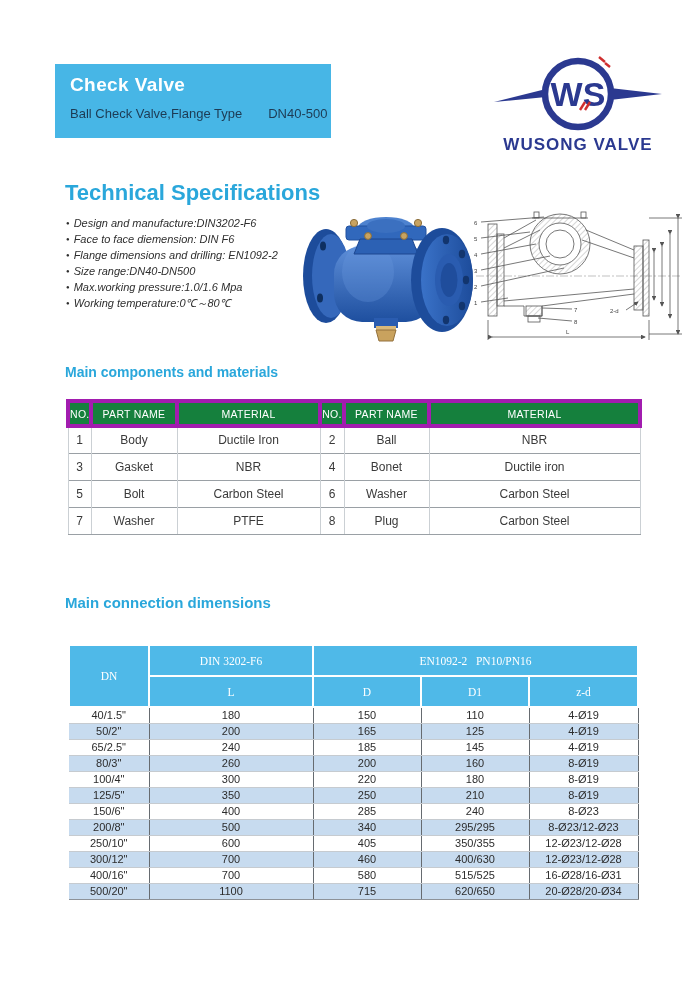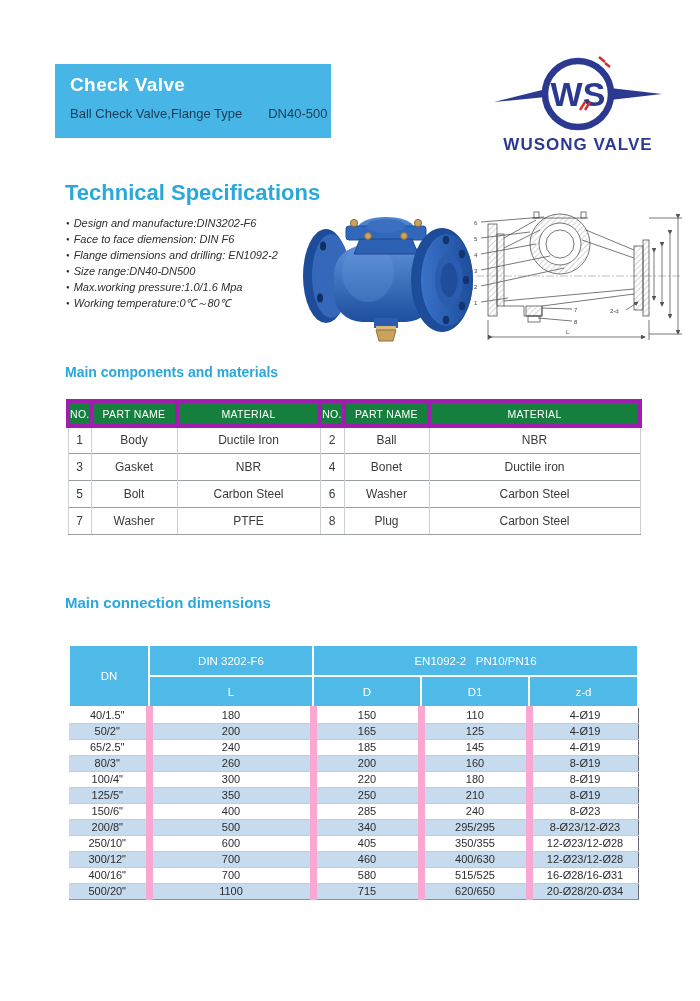--- a/index.html
+++ b/index.html
@@ -31,23 +31,23 @@
   .comp-table { left:66px; top:399px; width:572px; }
   .comp-table th { background:#15803d; color:#fff; font-size:10.5px; font-weight:400;
                    height:25px; border:4px solid #a21caf; text-align:center; letter-spacing:.3px; }
   .comp-table td { height:27px; font-size:12px; color:#3a3a3a; text-align:center;
                    border-top:1px solid #9aa0a5; border-left:1px solid #cbd0d4; border-right:1px solid #cbd0d4; }
   .comp-table tbody tr:last-child td { border-bottom:1px solid #9aa0a5; }
 
   
   .dim-table { left:68px; top:644px; width:569px; }
   .dim-table th { background:#4fb9e8; color:#fff; font-size:11.5px; font-weight:400;
-                  height:31px; border:2px solid #ffffff; text-align:center; white-space:pre; }
+                  height:31px; border:2px solid #ffffff; text-align:center; white-space:pre;font-family:Liberation Serif, serif; }
   .dim-table td { height:15px; font-size:11px; color:#2c2c2c; text-align:center;
-                  border-left:7px solid #f9a8d4; border-right:1px solid #666b70;
+                  border-left:1px solid #f9a8d4; border-right:1px solid #666b70;
                   border-bottom:1px solid #c6cbd0; line-height:15px; }
   .dim-table td:first-child { border-left:none; }
   .dim-table td:last-child  { border-right:1px solid #666b70;margin-top:18px; }
   .dim-table tr.stripe td { background:#c7dbef; }
   .dim-table tbody tr:last-child td { border-bottom:1px solid #8d9298; }
 
   
   .photo-wrap   { left:296px; top:190px; width:182px; height:152px; }
   .drawing-wrap { left:468px; top:188px; width:218px; height:162px; }
   svg text { font-family:"Liberation Sans", sans-serif; }

